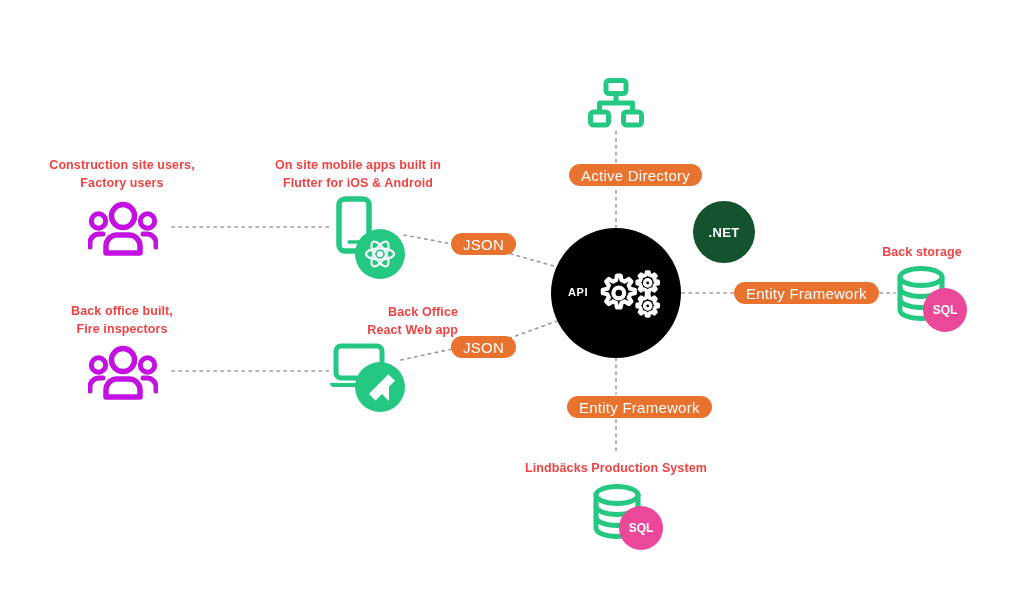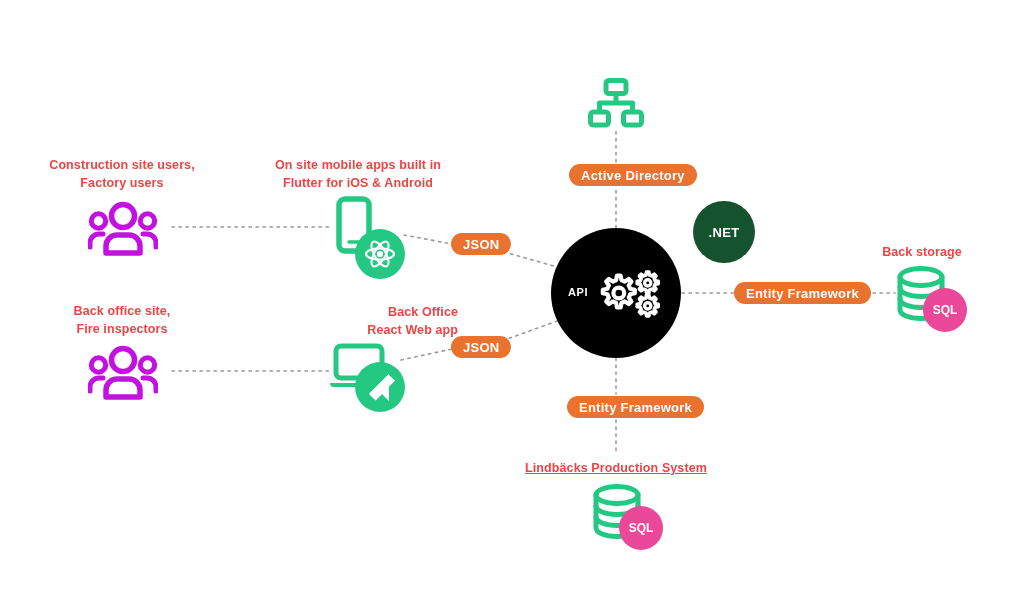--- a/index.html
+++ b/index.html
@@ -30,22 +30,22 @@
     font-size: 12.5px;
     font-weight: 700;
     line-height: 1.45;
     letter-spacing: 0.1px;
     white-space: pre-line;
   }
   .pill {
     position: absolute;
     background: #e8722e;
     color: #ffffff;
-    font-size: 13px;
-    font-weight: 700;
+    font-size: 15px;
+    font-weight: 400;
     letter-spacing: 0.25px;
     border-radius: 999px;
     display: flex;
     align-items: center;
     justify-content: center;
     height: 22px;
     padding: 10px 12px;
     white-space: nowrap;
   }
   .api-circle {
@@ -135,21 +135,21 @@
         <circle cx="35" cy="16" r="11.5" fill="none" stroke="#c211e0" stroke-width="5.5"></circle>
         <circle cx="10.5" cy="21" r="7.2" fill="none" stroke="#c211e0" stroke-width="5"></circle>
         <circle cx="59.5" cy="21" r="7.2" fill="none" stroke="#c211e0" stroke-width="5"></circle>
         <path d="M2 47 v-4 a9 9 0 0 1 9-9 h4" fill="none" stroke="#c211e0" stroke-width="5" stroke-linecap="round"></path>
         <path d="M68 47 v-4 a9 9 0 0 0-9-9 h-4" fill="none" stroke="#c211e0" stroke-width="5" stroke-linecap="round"></path>
         <path d="M18 53 v-7 a11 11 0 0 1 11-11 h12 a11 11 0 0 1 11 11 v7 z" fill="none" stroke="#c211e0" stroke-width="5.5" stroke-linejoin="round"></path>
       </g>
     </svg>
   </div>
 
-  <div class="caption" style="left:22px; top:302px; width:200px;">Back office site,
+  <div class="caption" style="left:22px; top:302px; width:200px;">Back office built,
 Fire inspectors</div>
 
   <div class="icon-wrap" style="left:88px; top:344px;">
     <svg width="70" height="56" viewBox="0 0 70 56">
       <g fill="#c211e0">
         <circle cx="35" cy="16" r="11.5" fill="none" stroke="#c211e0" stroke-width="5.5"></circle>
         <circle cx="10.5" cy="21" r="7.2" fill="none" stroke="#c211e0" stroke-width="5"></circle>
         <circle cx="59.5" cy="21" r="7.2" fill="none" stroke="#c211e0" stroke-width="5"></circle>
         <path d="M2 47 v-4 a9 9 0 0 1 9-9 h4" fill="none" stroke="#c211e0" stroke-width="5" stroke-linecap="round"></path>
         <path d="M68 47 v-4 a9 9 0 0 0-9-9 h-4" fill="none" stroke="#c211e0" stroke-width="5" stroke-linecap="round"></path>
@@ -251,21 +251,21 @@
         <path d="M4 22 v11 c0 4.7 9.4 8.5 21 8.5 s21-3.8 21-8.5 v-11"></path>
         <path d="M4 33 v11 c0 4.7 9.4 8.5 21 8.5 s21-3.8 21-8.5 v-11"></path>
       </g>
     </svg>
   </div>
 
   <div class="sql-badge" style="left:923px; top:288px; width:44px; height:44px; font-size:12px;">SQL</div>
 
   <div class="pill" style="left:567px; top:396px;">Entity Framework</div>
 
-  <div class="caption" style="left:486px; top:459px; width:260px;text-decoration:underline;">Lindbäcks Production System</div>
+  <div class="caption" style="left:486px; top:459px; width:260px;">Lindbäcks Production System</div>
 
   <div class="icon-wrap" style="left:592px; top:484px;">
     <svg width="54" height="56" viewBox="0 0 54 56">
       <g fill="none" stroke="#25c883" stroke-width="5" stroke-linecap="round">
         <ellipse cx="25" cy="11" rx="21" ry="8.5"></ellipse>
         <path d="M4 11 v11 c0 4.7 9.4 8.5 21 8.5 s21-3.8 21-8.5 v-11"></path>
         <path d="M4 22 v11 c0 4.7 9.4 8.5 21 8.5 s21-3.8 21-8.5 v-11"></path>
         <path d="M4 33 v11 c0 4.7 9.4 8.5 21 8.5 s21-3.8 21-8.5 v-11"></path>
       </g>
     </svg>

